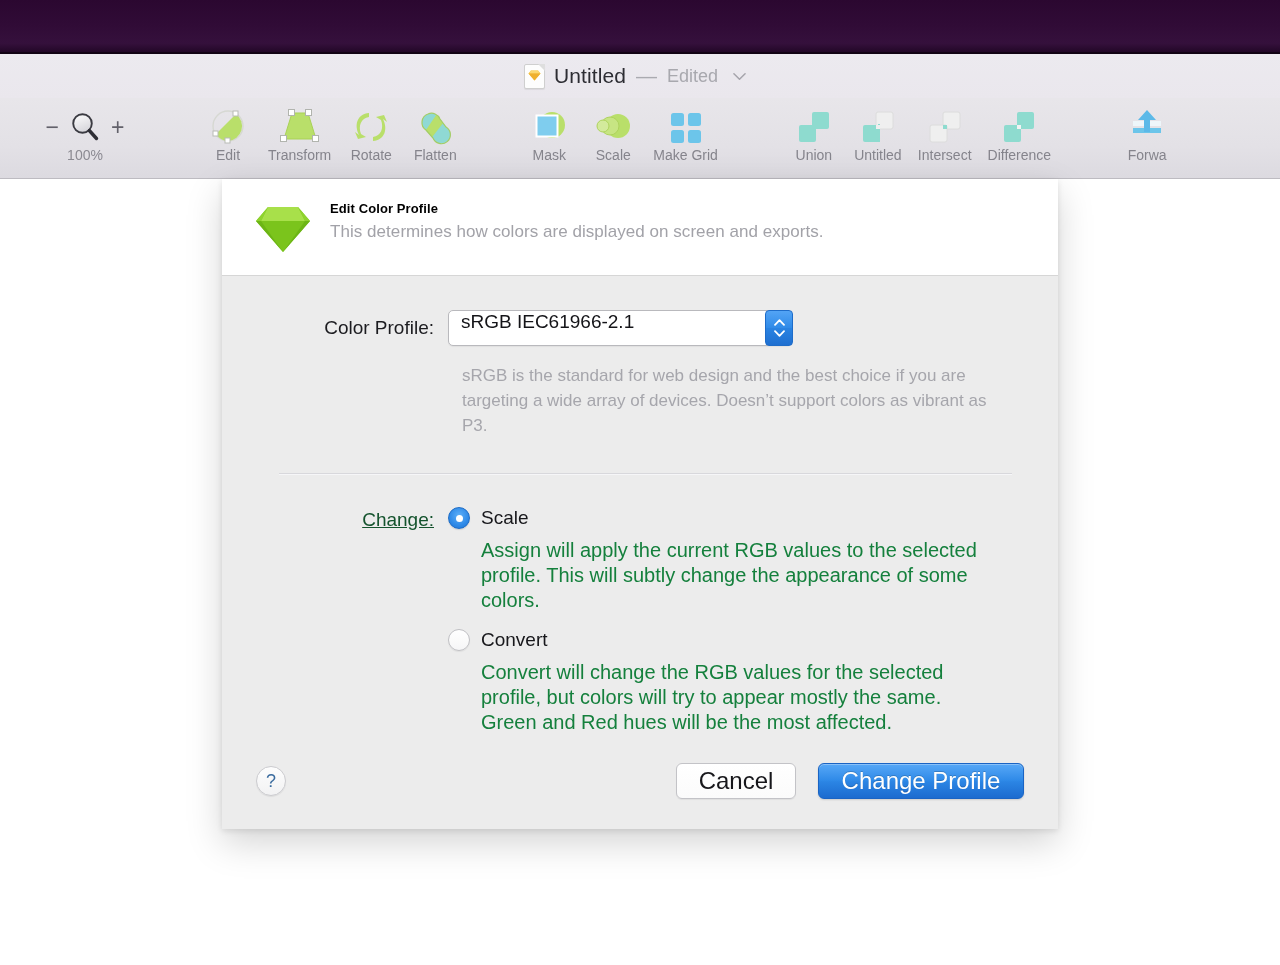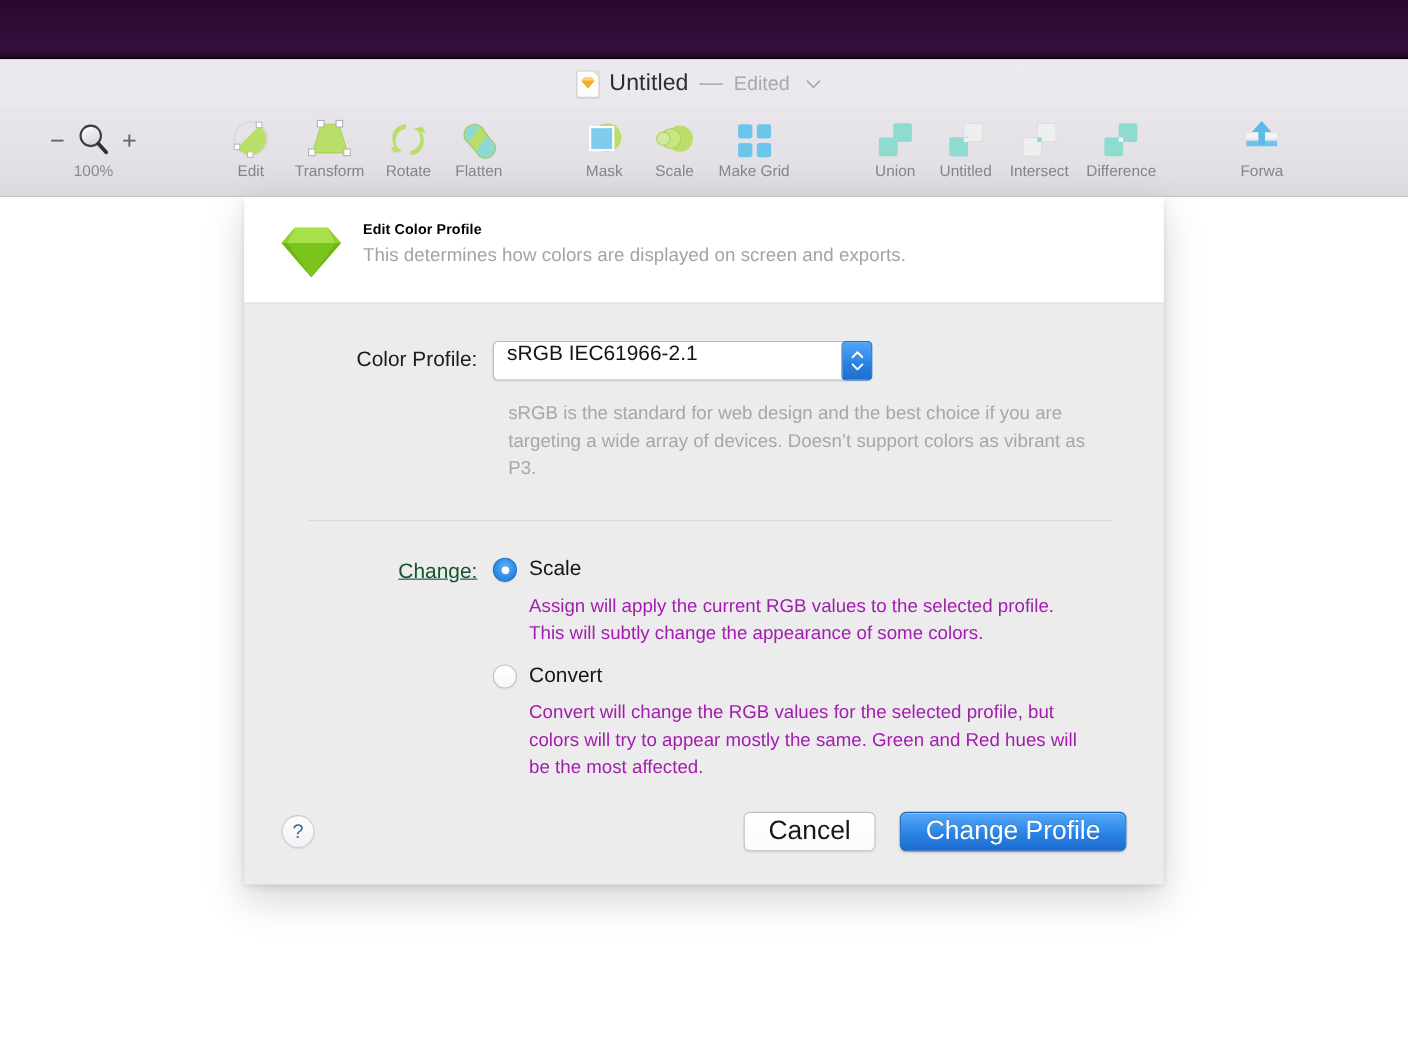--- a/index.html
+++ b/index.html
@@ -309,23 +309,23 @@
   .radio-off {
     background: linear-gradient(180deg, #ffffff 0%, #f6f6f7 100%);
     border: 1px solid #c0c0c4;
     box-shadow: 0 1px 1px rgba(0,0,0,0.06);
   }
   .radio-text {
     font-size: 19px;
     color: #17171b;
   }
   .radio-desc {
-    font-size: 17px;
+    font-size: 20px;
     line-height: 25px;
-    color: #a21caf;
+    color: #15803d;
     margin: 9px 0 0 33px;
     max-width: 500px;
   }
   .radio-block-2 { margin-top: 16px; }
 
   .dialog-footer {
     display: flex;
     align-items: center;
     padding: 28px 34px 30px 34px;
   }

